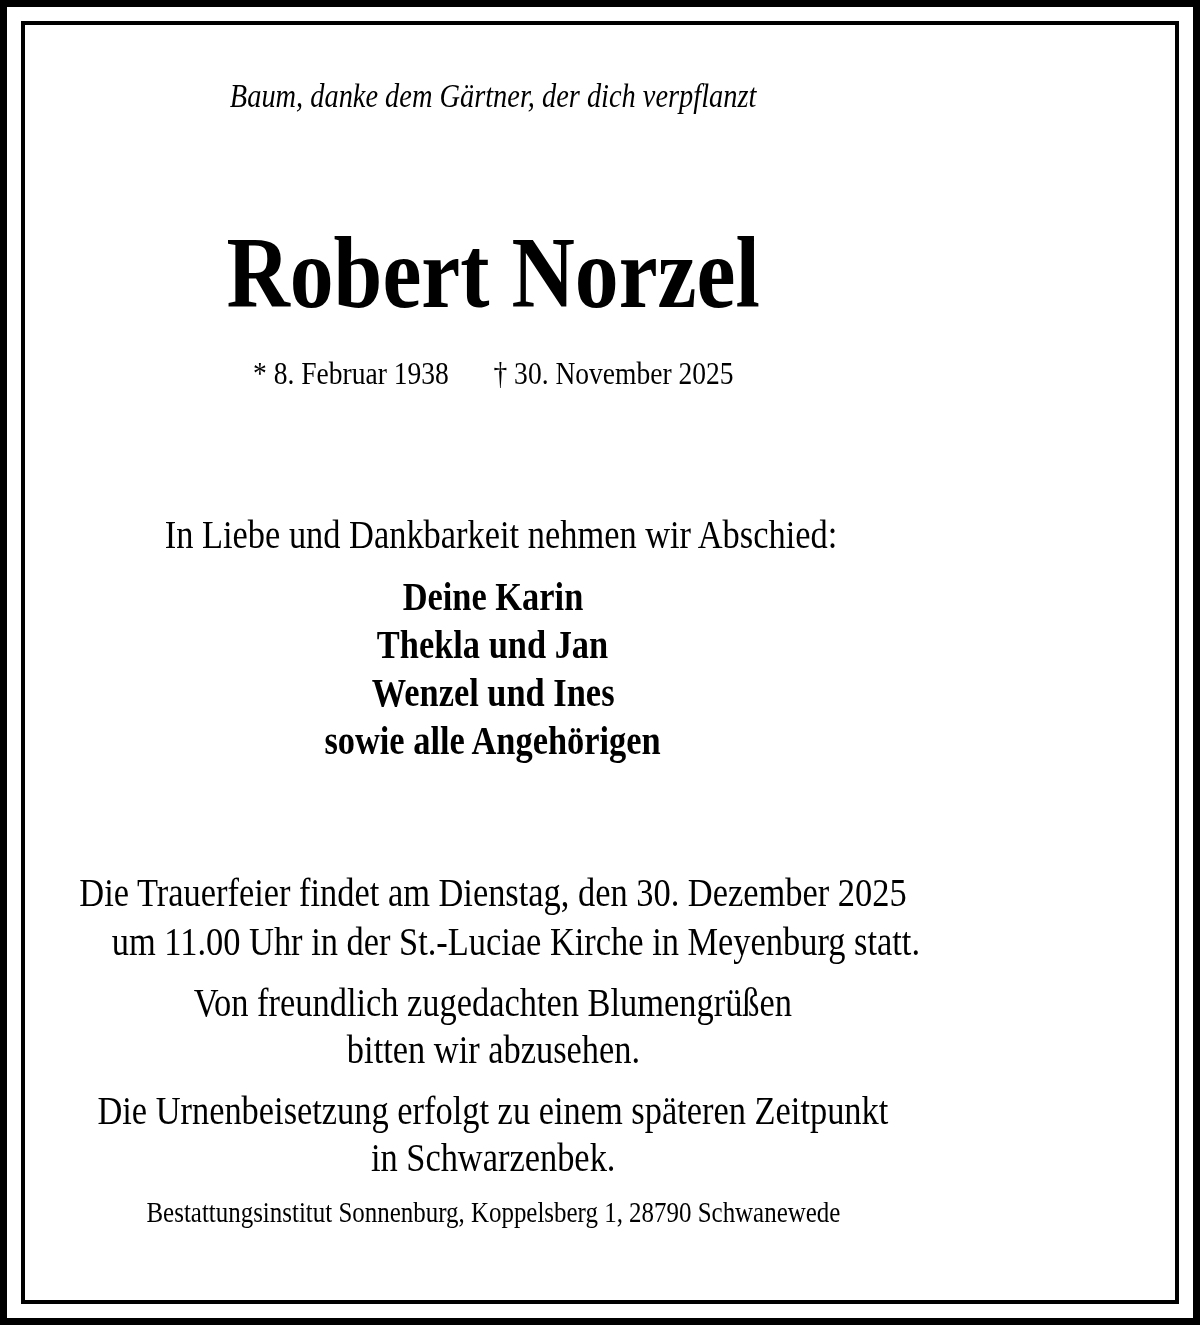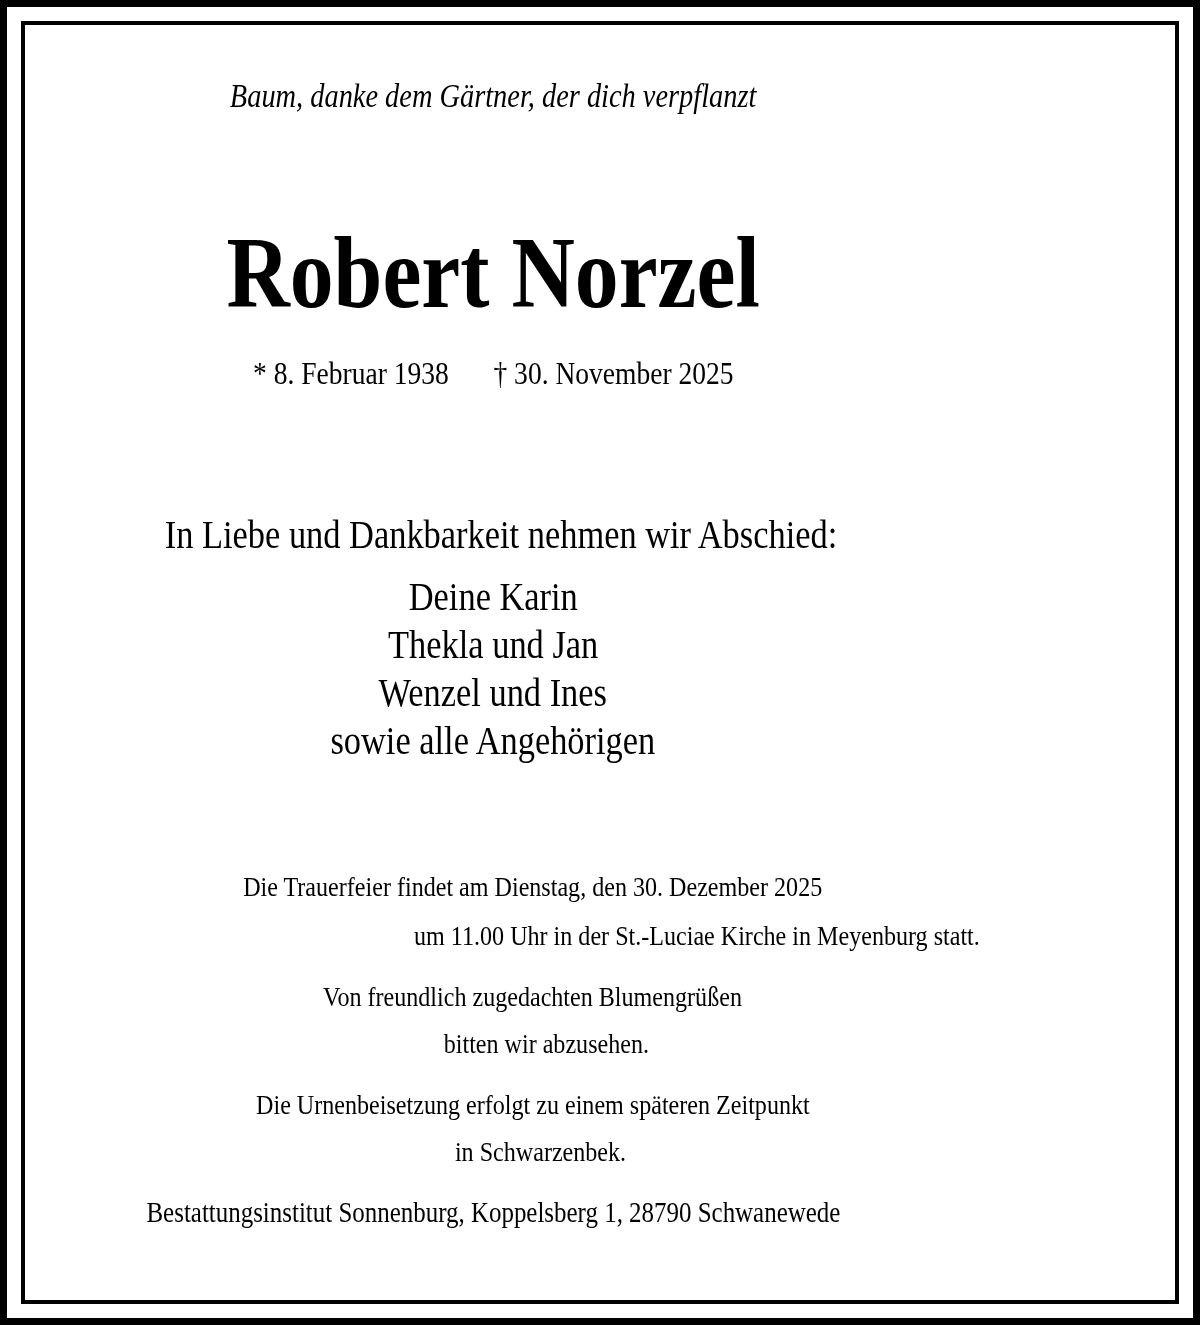--- a/index.html
+++ b/index.html
@@ -57,37 +57,36 @@
       font-size: 32px;
     }
     .dates .gap { display: inline-block; width: 52px; }
     .intro {
       top: 515px;
       font-size: 40px;
       padding-left: 8px;
     }
     .mourner {
       font-size: 40px;
-      font-weight: normal;
+      font-weight: bold;
       text-align: center;
     }
     .m0 { top: 577px; }
     .m1 { top: 625px; }
     .m2 { top: 673px; }
     .m3 { top: 721px; }
     .body-text {
-      font-size: 28px;
-      padding-left: 40px;
+      font-size: 40px;
     }
     .b0 { top: 873px; }
     .b1 { top: 922px; text-align: right; }
     .b2 { top: 983px; }
-    .b3 { top: 1030px; margin-left: 13px; }
+    .b3 { top: 1030px; }
     .b4 { top: 1091px; }
-    .b5 { top: 1138px; margin-left: 8px; }
+    .b5 { top: 1138px; }
     .footer {
       top: 1198px;
       font-size: 29px;
     }
   </style>
 </head>
 <body>
 
 <div class="outer-frame"></div>
 <div class="inner-frame"></div>

